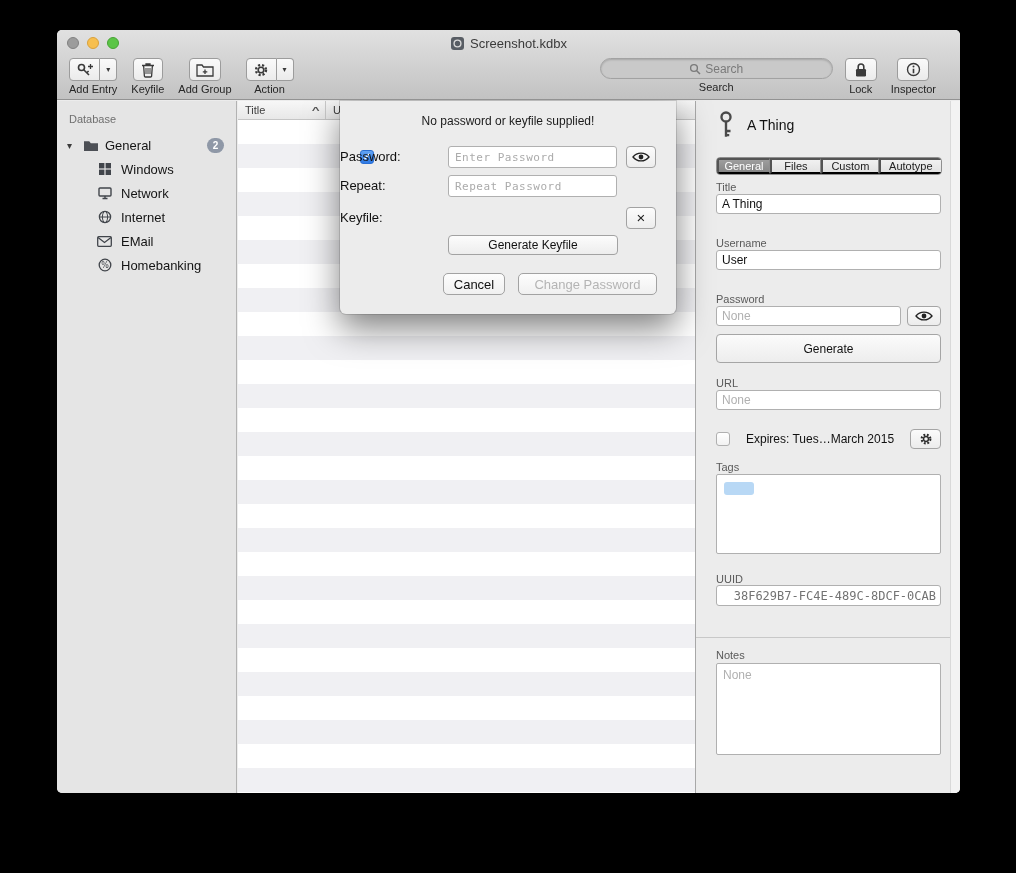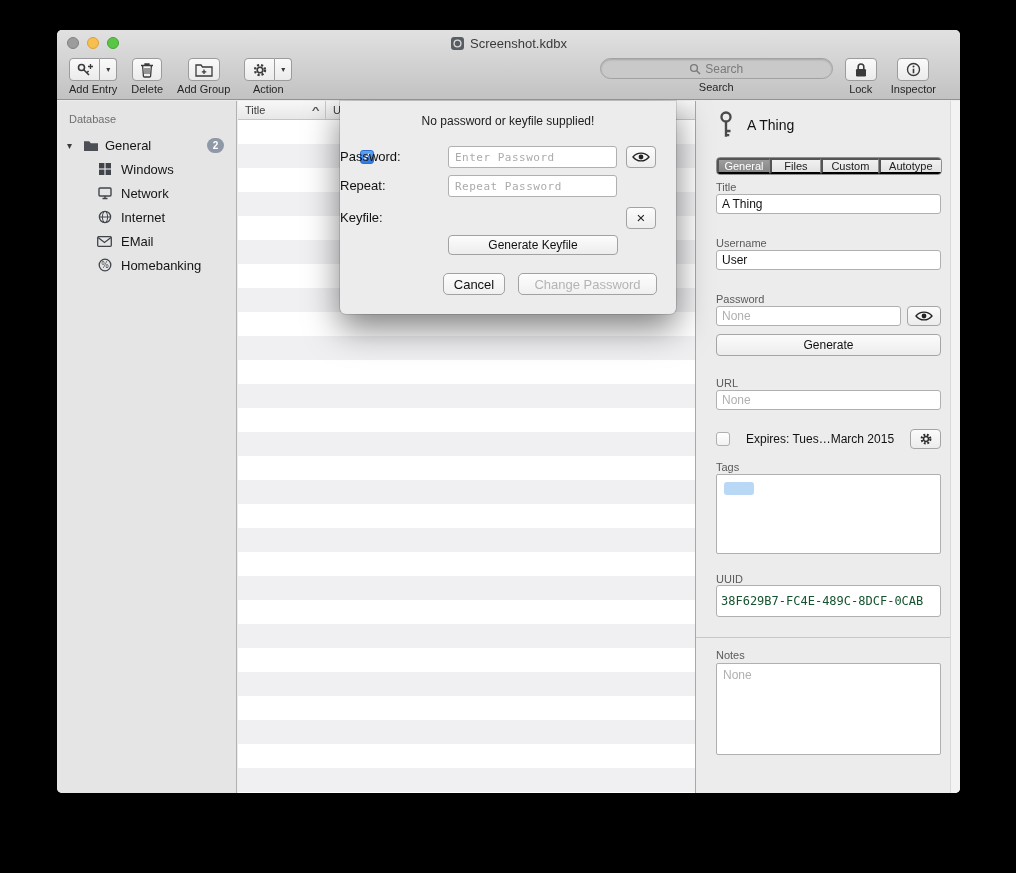--- a/index.html
+++ b/index.html
@@ -115,30 +115,30 @@
   .lab-title{top:80px} .lab-user{top:136px} .lab-pass{top:192px} .lab-url{top:276px}
   .lab-tags{top:360px} .lab-uuid{top:472px} .lab-notes{top:548px}
 
   .ins-field {
     position:absolute; left:20px; width:225px; height:20px;
     border:1px solid #b0b0b0; border-radius:3px; background:#fff;
     font-size:12px; color:#111; padding:0 5px;
   }
   .ins-field::placeholder { color:#b0b0b0; }
   .f-title{top:93px} .f-user{top:149px} .f-pass{top:205px; width:185px;} .f-url{top:289px}
-  .f-uuid{top:484px; height:32px; font-family:"DejaVu Sans Mono",monospace; font-size:12px; color:#14532d; padding:0 4px;}
+  .f-uuid{top:484px; height:21px; font-family:"DejaVu Sans Mono",monospace; font-size:12px; color:#737373; padding:0 4px;text-align:right;}
 
   .icon-btn-ins {
     position:absolute; left:211px; width:34px; height:20px;
     background:linear-gradient(#fbfbfb,#ececec); border:1px solid #a5a5a5; border-radius:4px;
     display:flex; align-items:center; justify-content:center;
   }
   .pw-eye{top:205px}
   .ins-generate {
-    position:absolute; left:20px; top:233px; width:225px; height:22px;
+    position:absolute; left:20px; top:233px; width:225px; height:29px;
     background:linear-gradient(#fbfbfb,#ededed); border:1px solid #a5a5a5; border-radius:4px;
     font-size:12px; color:#111;
   }
   .expires-row { position:absolute; left:20px; top:328px; width:225px; height:20px; display:flex; align-items:center; gap:16px; }
   .expires-label { font-size:12px; color:#111; white-space:nowrap; }
   .expires-gear {
     margin-left:auto; width:34px; height:20px;
     background:linear-gradient(#fbfbfb,#ececec); border:1px solid #a5a5a5; border-radius:4px;
     display:flex; align-items:center; justify-content:center;
   }
@@ -242,21 +242,21 @@
         <div class="tb-item">
           <button class="tb-btn">
             <span style="display:flex;">
               <svg width="14" height="16" viewBox="0 0 14 16">
                   <path d="M1 3.5 h12 M5 3.5 V2 h4 v1.5" fill="none" stroke="#3a3a3a" stroke-width="1.3"></path>
                   <path d="M2.6 3.5 l.8 10.6 a1 1 0 0 0 1 .9 h5.2 a1 1 0 0 0 1-.9 l.8-10.6" fill="none" stroke="#3a3a3a" stroke-width="1.3"></path>
                   <path d="M5 6 v6 M7 6 v6 M9 6 v6" stroke="#3a3a3a" stroke-width="1"></path>
                 </svg>
             </span>
           </button>
-          <div class="tb-label">Delete</div>
+          <div class="tb-label">Keyfile</div>
         </div>
 
         <div class="tb-item">
           <button class="tb-btn">
             <span style="display:flex;">
               <svg width="18" height="14" viewBox="0 0 18 14">
                   <path d="M1 2 h5 l1.5 2 H17 v9 H1 Z" fill="none" stroke="#3a3a3a" stroke-width="1.3"></path>
                   <path d="M9 6.5 v4.5 M6.8 8.8 h4.5" stroke="#3a3a3a" stroke-width="1.3"></path>
                 </svg>
             </span>

